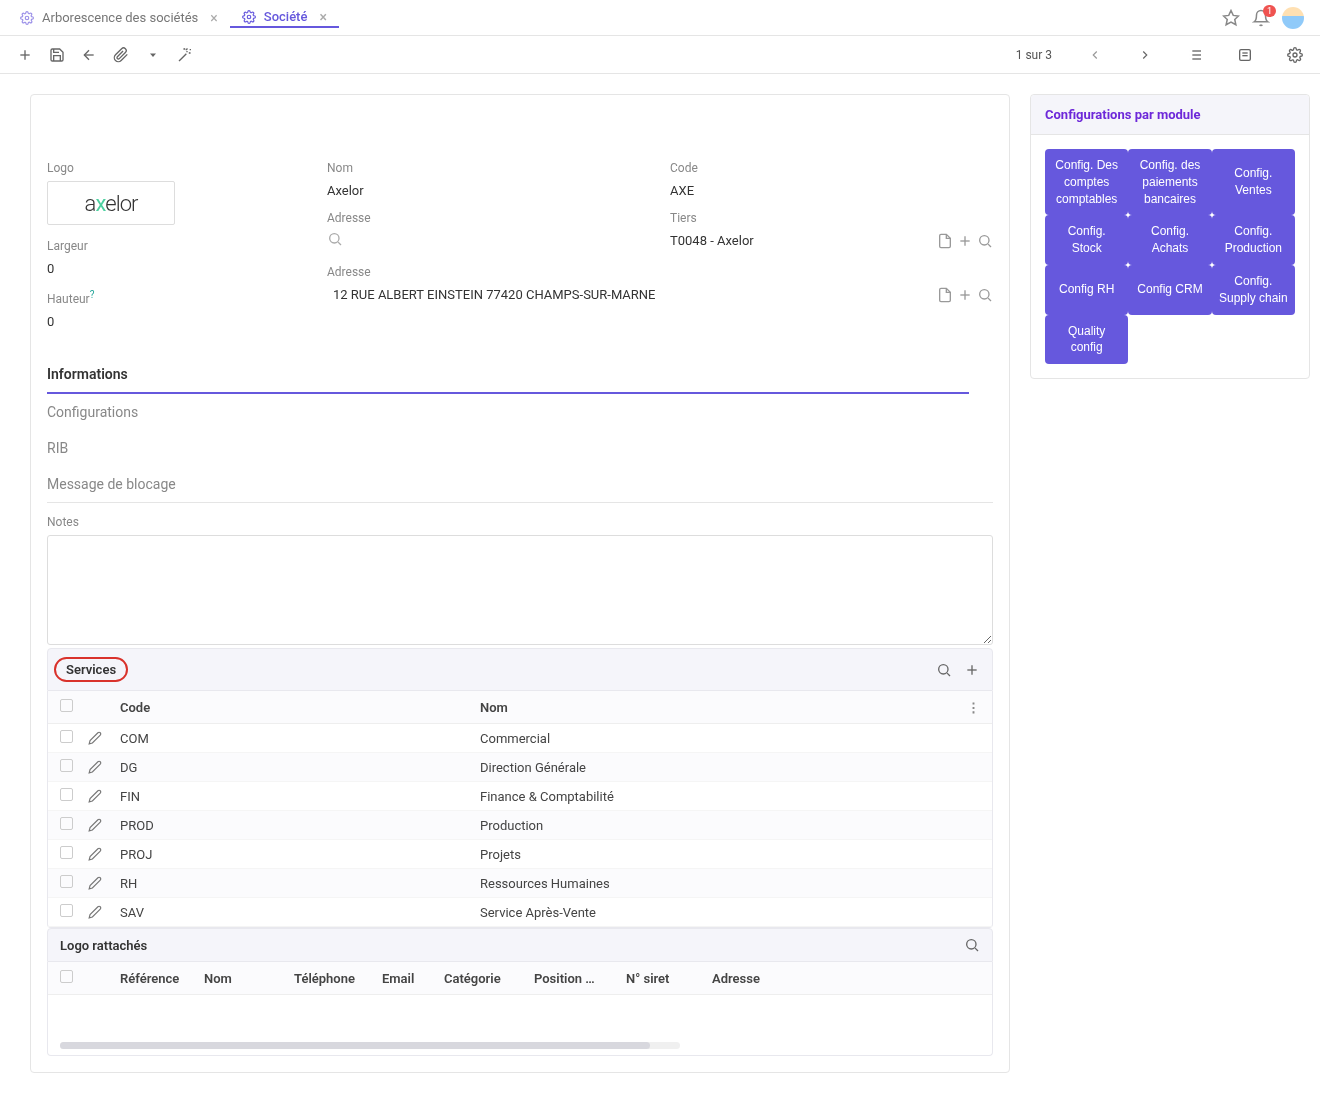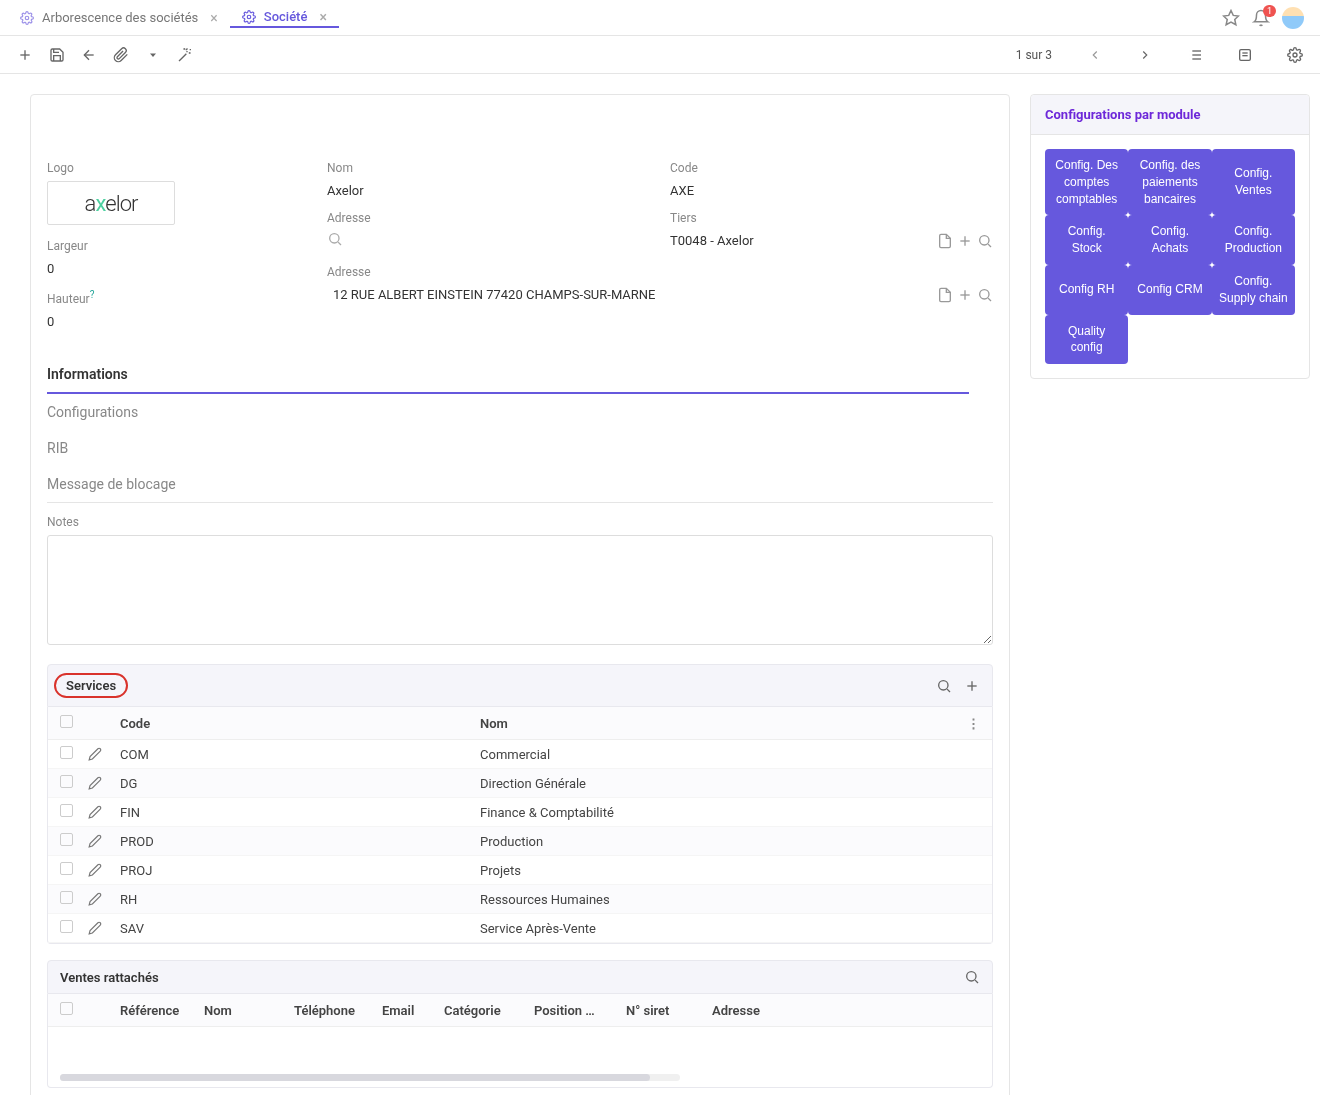--- a/index.html
+++ b/index.html
@@ -56,21 +56,21 @@
   
   
   .inner-tabs { display: flex; border-bottom: 1px solid #e5e5e5; margin-top: 20px; flex-direction: column; }
   .inner-tab { padding: 10px 0; margin-right: 24px; font-size: 14px; color: #888; cursor: pointer; }
   .inner-tab.active { color: #333; font-weight: 600; border-bottom: 2px solid #6658dd; }
   
   .notes-area { margin-top: 12px; }
   .notes-box { width: 100%; height: 110px; border: 1px solid #ddd; border-radius: 3px; resize: both; margin-top: 4px; padding: 6px; font-family: inherit; }
   
   
-  .section { margin-top: 16px; }
+  .section { }
   .section-head { display: flex; align-items: center; background: #f5f5fa; border: 1px solid #e8e8ee; border-radius: 4px 4px 0 0; padding: 8px 12px; }
   .section-title { font-size: 13px; font-weight: 600; color: #333; }
   .section-title.circled { border: 2.5px solid #d9322b; border-radius: 14px; padding: 3px 10px; margin-left: -6px; }
   .section-actions { margin-left: auto; display: flex; gap: 12px; color: #777; }
   .section-actions svg { width: 16px; height: 16px; cursor: pointer; }
   
   .grid { border: 1px solid #e8e8ee; border-top: none; border-radius: 0 0 4px 4px; }
   .grid-head { display: flex; align-items: center; padding: 8px 12px; font-weight: 600; font-size: 13px; color: #444; border-bottom: 1px solid #eee; }
   .grid-row { display: flex; align-items: center; padding: 6px 12px; font-size: 13px; color: #444; border-bottom: 1px solid #f5f5f5; }
   .grid-row:nth-child(even) { background: #fbfbfd; }
@@ -390,21 +390,21 @@
               <div class="gc-code">SAV</div>
               <div class="gc-nom">Service Après-Vente</div>
               <div class="gc-more"></div>
             </div>
           </div>
       </div>
     </div>
 
     <div class="section">
       <div class="section-head">
-        <span class="section-title">Ventes rattachés</span>
+        <span class="section-title">Logo rattachés</span>
         <div class="section-actions">
           <svg viewBox="0 0 24 24" fill="none" stroke="#666" stroke-width="2">
               <circle cx="11" cy="11" r="7"></circle>
               <line x1="21" y1="21" x2="16.65" y2="16.65"></line>
             </svg>
         </div>
       </div>
       <div class="grid">
         <div class="grid2-head">
           <div class="gc2-check"><span class="chk"></span></div>

